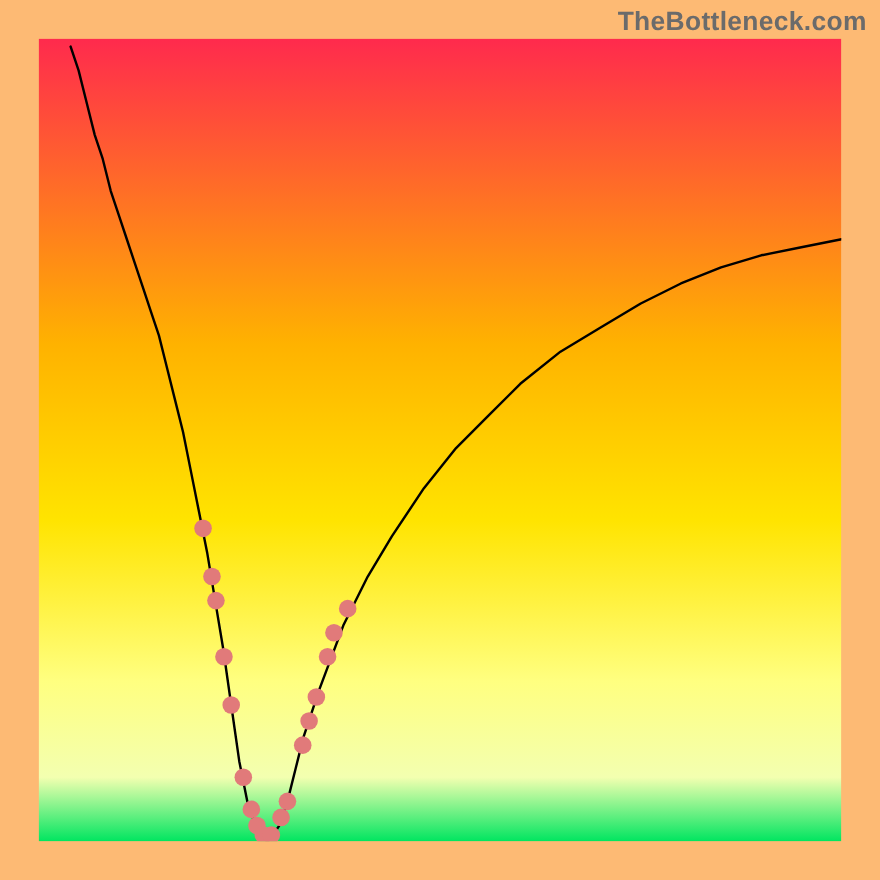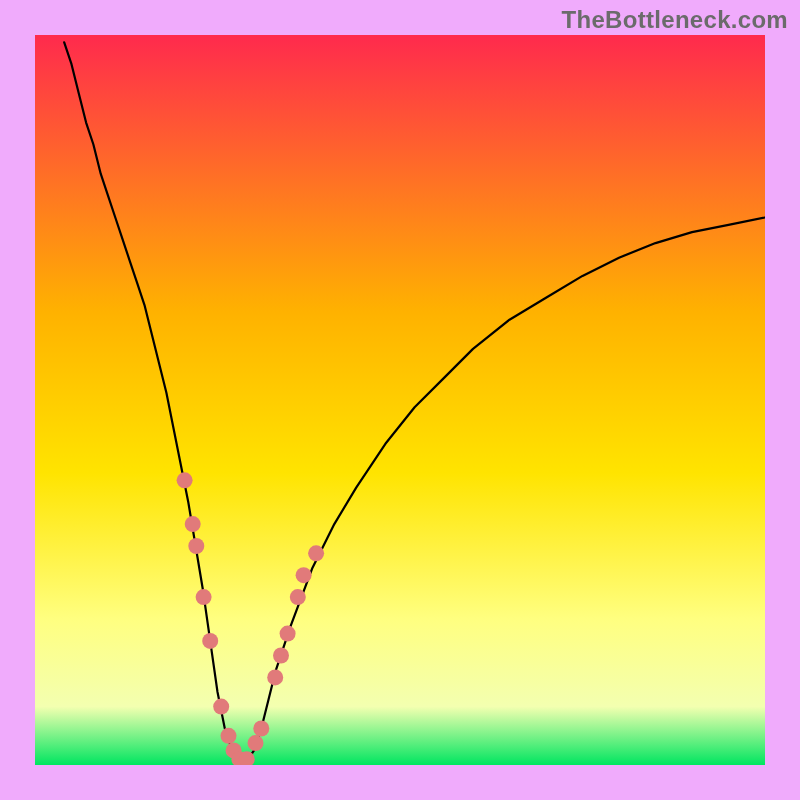--- a/index.html
+++ b/index.html
@@ -8,21 +8,21 @@
     width: 800px;
     height: 800px;
     background: #000;
     overflow: hidden;
     font-family: Arial, Helvetica, sans-serif;
   }
   .stage {
     position: relative;
     width: 800px;
     height: 800px;
-    background: #f0abfc;
+    background: #fdba74;
   }
   .watermark {
     position: absolute;
     top: 6px;
     right: 12px;
     color: #6b6b6b;
     font-size: 24px;
     font-weight: 600;
     letter-spacing: 0.3px;
     z-index: 20;

